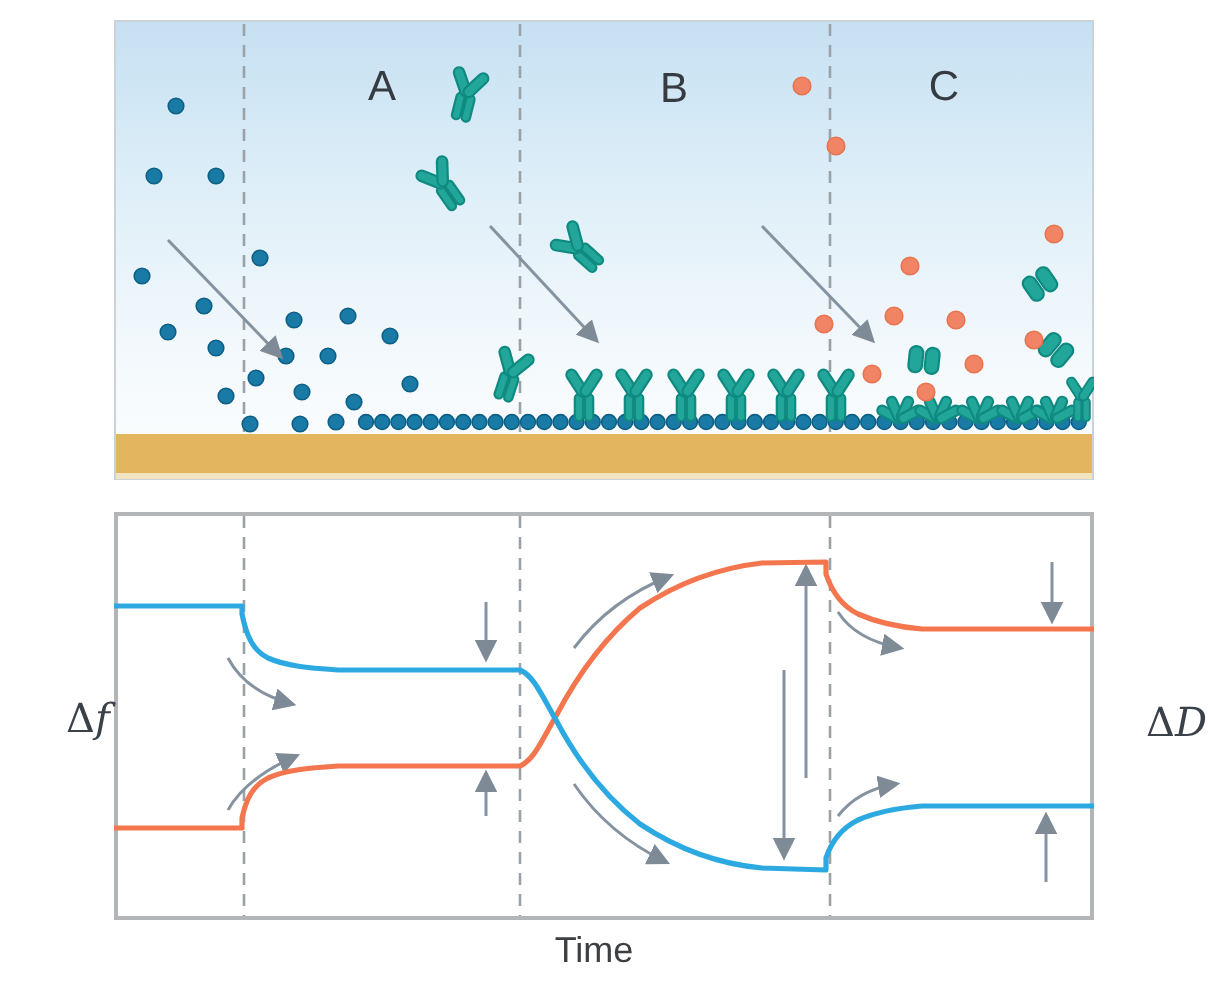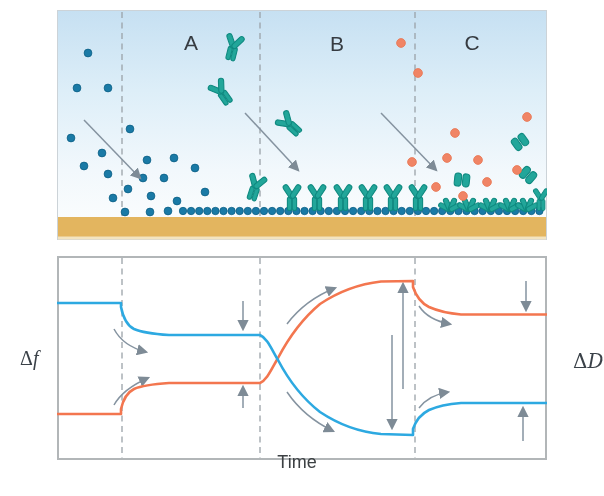--- a/index.html
+++ b/index.html
@@ -11,21 +11,21 @@
   .dotD{fill:#1a7aa6;stroke:#0d5f85;stroke-width:.8;}
   .dotO{fill:#f08465;stroke:#e8734f;stroke-width:.8;}
   .ab{fill:#22a69a;stroke:#0f8a80;stroke-width:1.1;}
   .dash{stroke:#9aa2a8;stroke-width:1.3;stroke-dasharray:6 4.5;fill:none;}
   .arr{stroke:#8593a0;stroke-width:1.5;fill:none;}
   .curveB{stroke:#2da9e1;stroke-width:2.6;fill:none;stroke-linejoin:round;}
   .curveO{stroke:#f3764f;stroke-width:2.6;fill:none;stroke-linejoin:round;}
   .regionLabel{font:21px "Liberation Sans",sans-serif;fill:#363b41;}
   .axisLabel{position:absolute;color:#3a4148;font:20px "DejaVu Serif",serif;}
   .axisLabel i{font-style:italic;}
-  .timeLabel{position:absolute;left:237px;top:452px;width:120px;text-align:center;
+  .timeLabel{position:absolute;left:237px;top:465px;width:120px;text-align:center;
              color:#3c4043;font:18px "Liberation Sans",sans-serif;}
 </style>
 </head>
 <body>
 
 <div class="stage">
 
   <svg id="topsvg" width="490" height="230" viewBox="0 0 490 230">
     <defs>
       <linearGradient id="sky" x1="0" y1="0" x2="0" y2="1">
@@ -201,16 +201,16 @@
     <path class="arr" marker-end="url(#ah)" d="M346,133 L346,28"></path>
     <path class="arr" marker-end="url(#ah)" d="M362,50 Q371,64 393,68"></path>
     <path class="arr" marker-end="url(#ah)" d="M362,152 Q372,139 391,136"></path>
     <path class="arr" marker-end="url(#ah)" d="M469,25 L469,54"></path>
     <path class="arr" marker-end="url(#ah)" d="M466,185 L466,152"></path>
 
     <path class="curveO" d="M0,158 H64 V153 C66,144 69,137 77,133 C86,129 97,128 112,127 H203 C210,124 214,114 221,102 C231,83 245,63 263,48 C281,36 302,28 324,25.5 L356,25 V31 C359,40 364,47 372,51 C381,55 392,57.5 404,58.5 H490"></path>
     <path class="curveB" d="M0,47 H64 V51 C66,61 69,69 77,73 C86,77 97,78 112,79 H203 C210,82 214,92 221,104 C231,123 245,142 263,156 C281,168 302,176 324,178 L356,179 V173 C359,164 364,158 372,154 C381,150 392,148 404,147 H490"></path>
   </svg>
 
-  <div class="axisLabel" style="left:20px;top:347px;font-family:Liberation Serif, serif;"><span>Δ</span><i>f</i></div>
+  <div class="axisLabel" style="left:33px;top:347px;"><span>Δ</span><i>f</i></div>
   <div class="axisLabel" style="left:573px;top:349px;"><span>Δ</span><i>D</i></div>
   <div class="timeLabel">Time</div>
 </div>
 
 </body></html>

